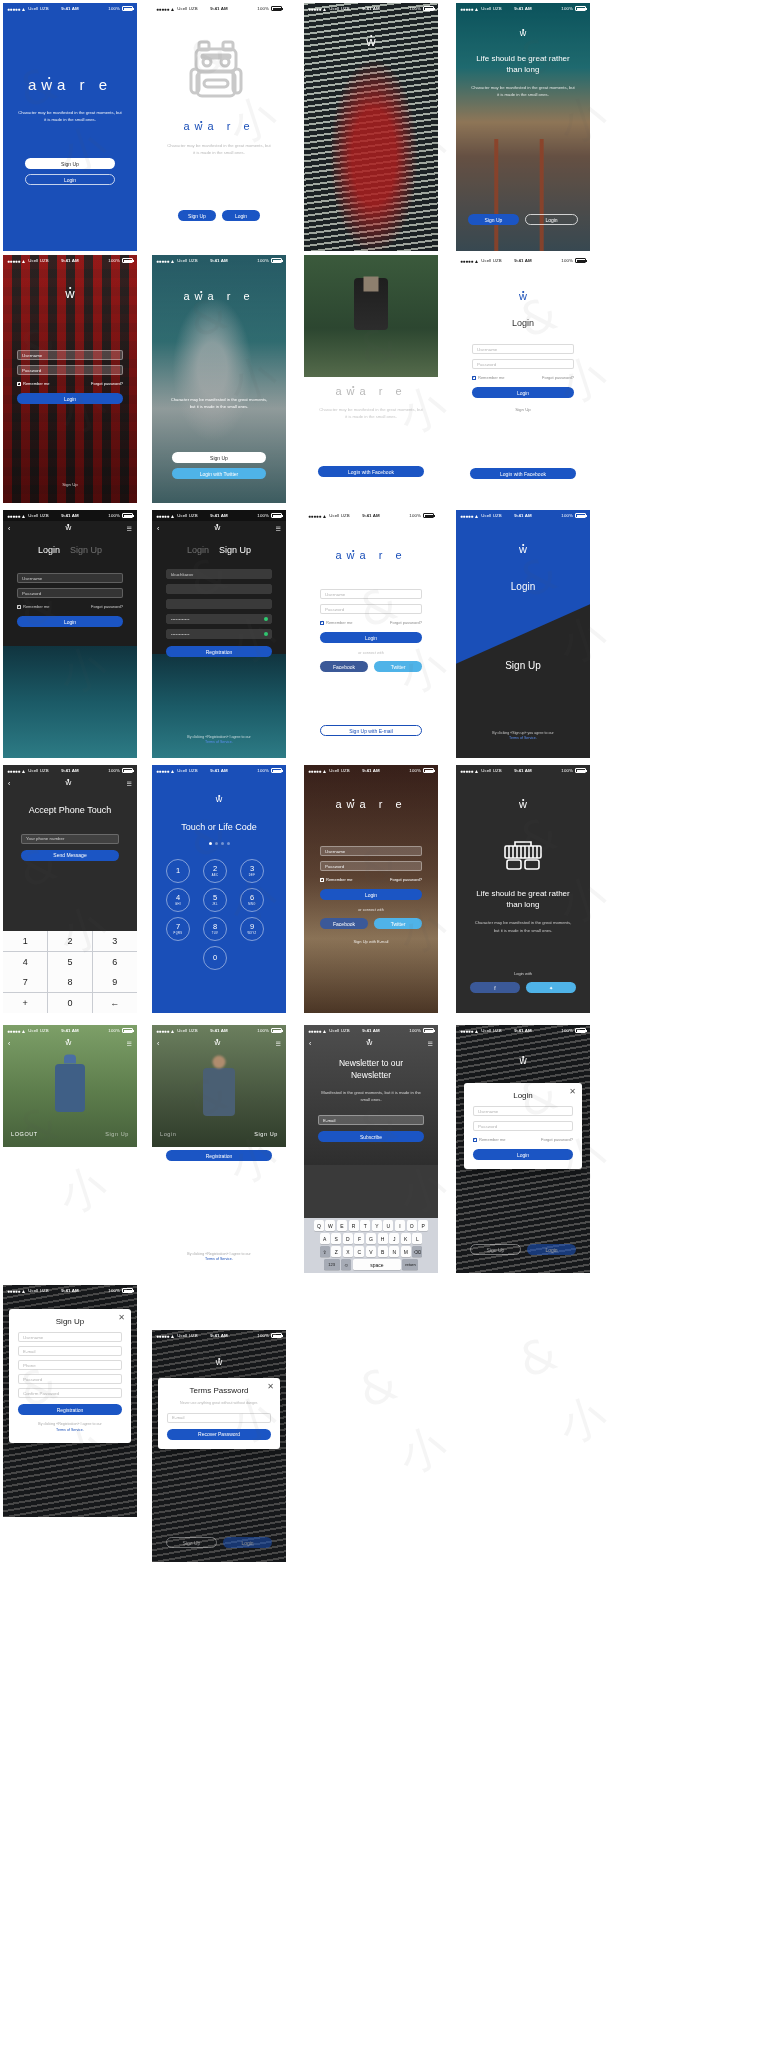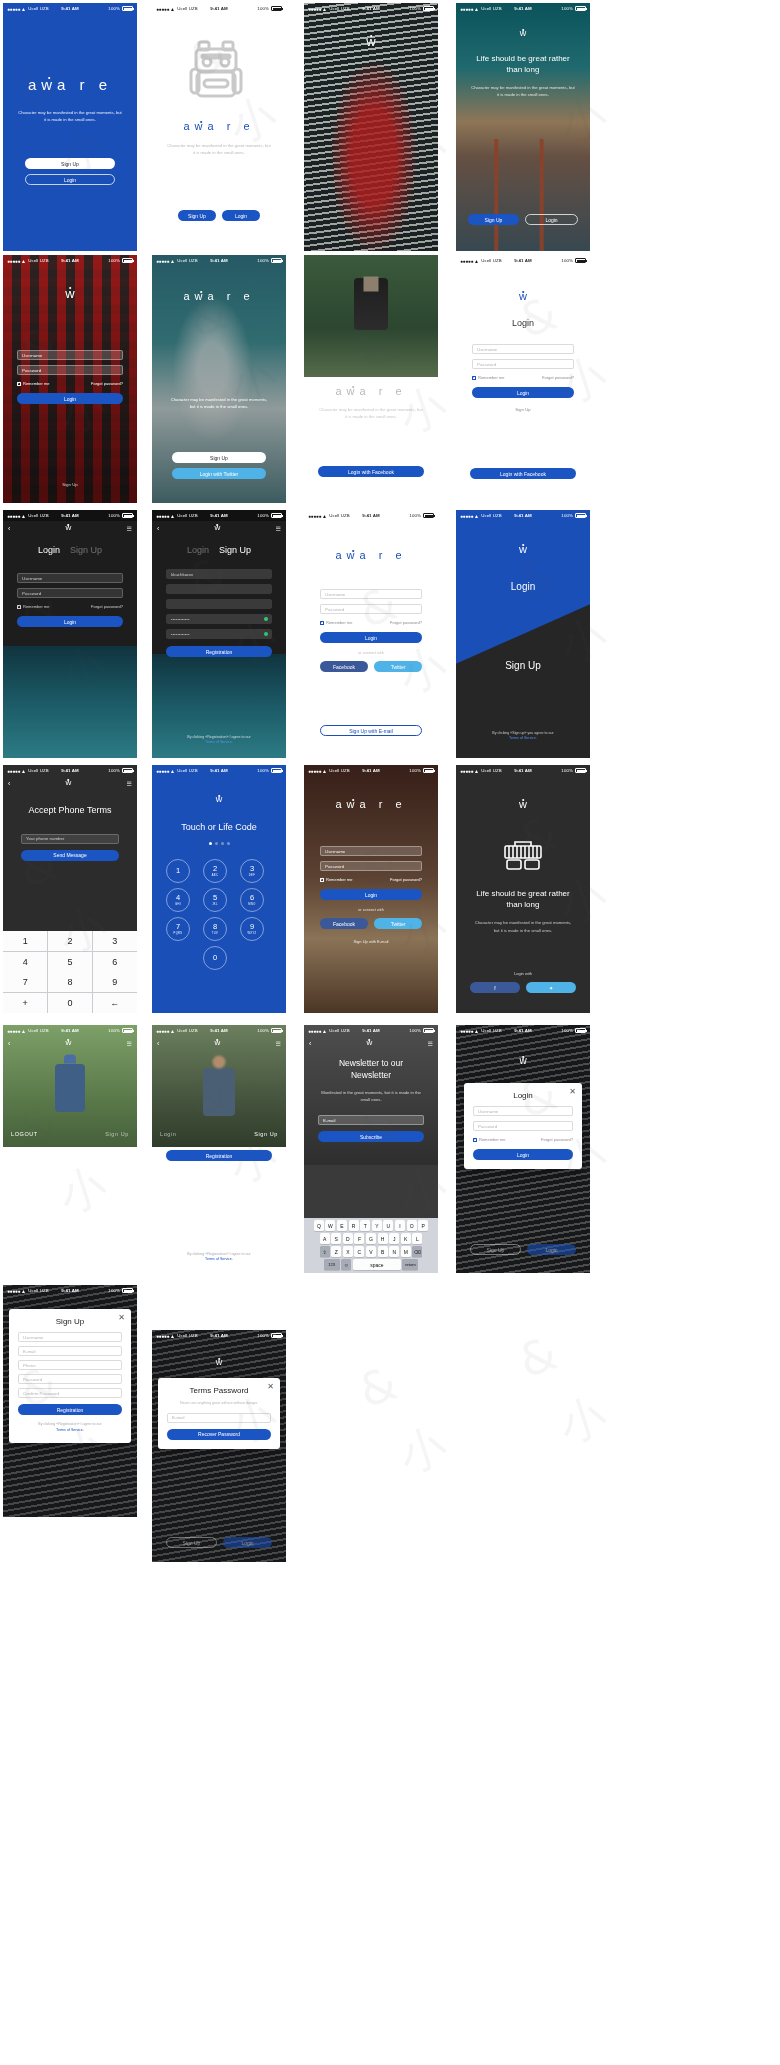--- a/index.html
+++ b/index.html
@@ -476,21 +476,21 @@
       <span class="right">
           <span>100%</span>
           <span class="batt"></span>
         </span>
     </div>
     <div class="navbar" style="color:#fff;">
       <span class="nv">‹</span>
       <span class="logo-w" style="font-size:8px;">w</span>
       <span style="font-size:6px;">☰</span>
     </div>
-    <div style="text-align:center;font-size:9px;color:#fff;line-height:1.5;margin-top:14px;padding:0 18px;">Accept Phone Terms</div>
+    <div style="text-align:center;font-size:9px;color:#fff;line-height:1.5;margin-top:14px;padding:0 18px;">Accept Phone Touch</div>
     <div style="padding:0 18px;margin-top:16px;">
       <div class="field dark">Your phone number</div>
       <div class="btn btn-blue" style="margin-top:6px;">Send Message</div>
     </div>
     <div class="numpad" style="position:absolute;left:0;right:0;bottom:0;">
       <div>1</div>
       <div>2</div>
       <div>3</div>
       <div>4</div>
       <div>5</div>

